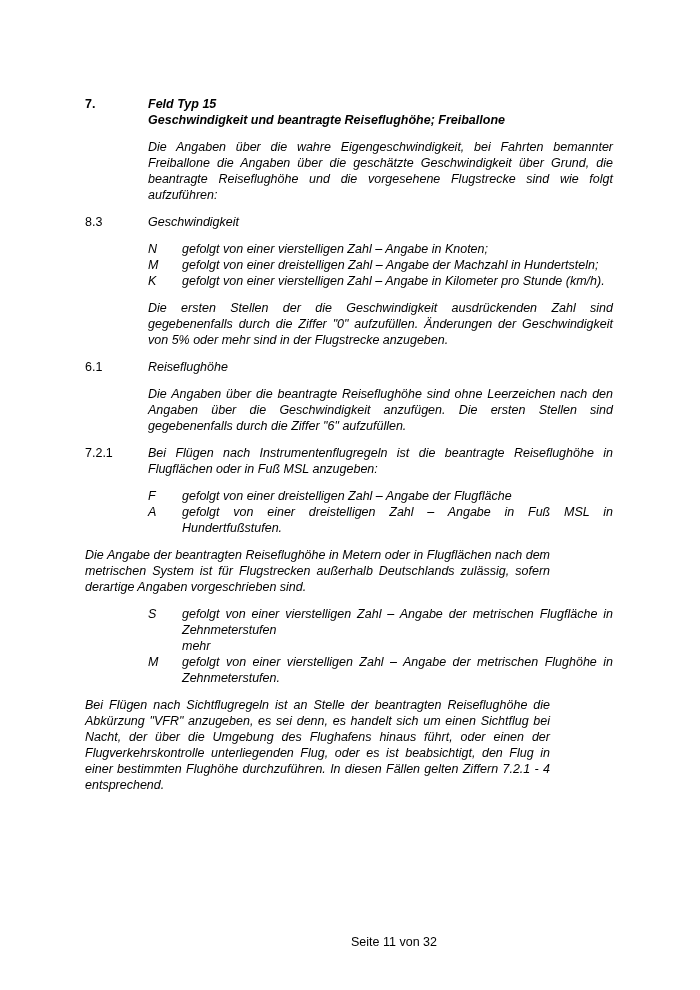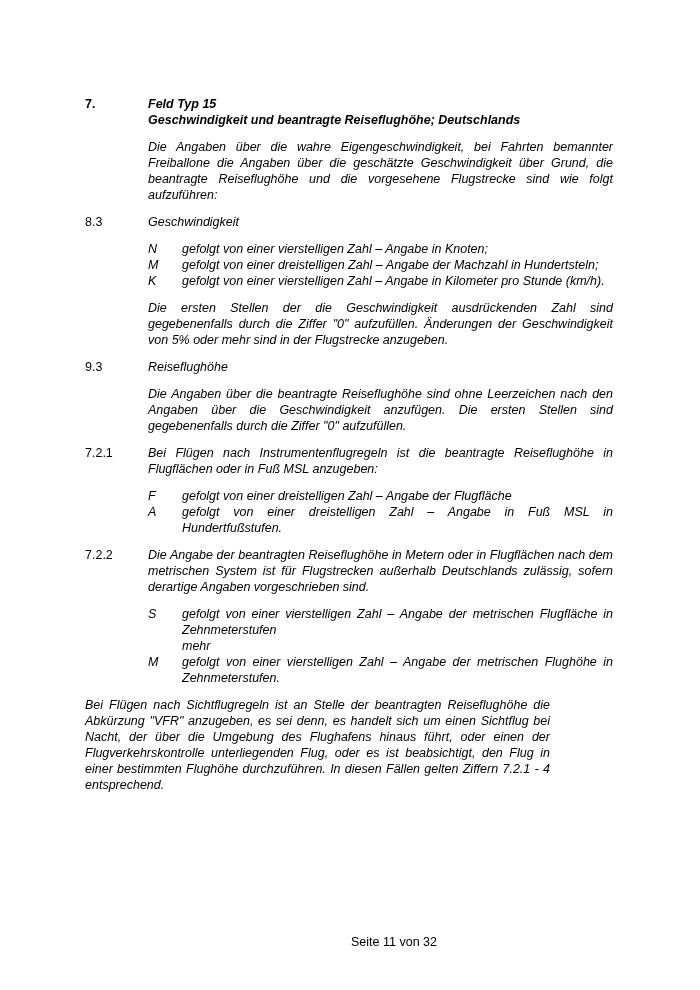--- a/index.html
+++ b/index.html
@@ -23,21 +23,21 @@
 </style>
 </head>
 <body>
 
 <div class="page">
 
   <div class="block">
     <div class="num bold">7.</div>
     <div class="content">
       <div class="bold">Feld Typ 15</div>
-      <div class="bold">Geschwindigkeit und beantragte Reiseflughöhe; Deutschlands</div>
+      <div class="bold">Geschwindigkeit und beantragte Reiseflughöhe; Freiballone</div>
     </div>
   </div>
 
   <div class="block">
     <div class="num"></div>
     <div class="content justify">Die Angaben über die wahre Eigengeschwindigkeit, bei Fahrten bemannter Freiballone die Angaben über die geschätzte Geschwindigkeit über Grund, die beantragte Reiseflughöhe und die vorgesehene Flugstrecke sind wie folgt aufzuführen:</div>
   </div>
 
   <div class="block">
     <div class="num">8.3</div>
@@ -61,27 +61,27 @@
       </div>
     </div>
   </div>
 
   <div class="block">
     <div class="num"></div>
     <div class="content justify">Die ersten Stellen der die Geschwindigkeit ausdrückenden Zahl sind gegebenenfalls durch die Ziffer "0" aufzufüllen. Änderungen der Geschwindigkeit von 5% oder mehr sind in der Flugstrecke anzugeben.</div>
   </div>
 
   <div class="block">
-    <div class="num">9.3</div>
+    <div class="num">6.1</div>
     <div class="content">Reiseflughöhe</div>
   </div>
 
   <div class="block">
     <div class="num"></div>
-    <div class="content justify">Die Angaben über die beantragte Reiseflughöhe sind ohne Leerzeichen nach den Angaben über die Geschwindigkeit anzufügen. Die ersten Stellen sind gegebenenfalls durch die Ziffer "0" aufzufüllen.</div>
+    <div class="content justify">Die Angaben über die beantragte Reiseflughöhe sind ohne Leerzeichen nach den Angaben über die Geschwindigkeit anzufügen. Die ersten Stellen sind gegebenenfalls durch die Ziffer "6" aufzufüllen.</div>
   </div>
 
   <div class="block">
     <div class="num">7.2.1</div>
     <div class="content justify">Bei Flügen nach Instrumentenflugregeln ist die beantragte Reiseflughöhe in Flugflächen oder in Fuß MSL anzugeben:</div>
   </div>
 
   <div class="block">
     <div class="num"></div>
     <div class="content">
@@ -90,21 +90,20 @@
         <div class="def-text justify">gefolgt von einer dreistelligen Zahl – Angabe der Flugfläche</div>
       </div>
       <div class="def">
         <div class="def-letter">A</div>
         <div class="def-text justify">gefolgt von einer dreistelligen Zahl – Angabe in Fuß MSL in Hundertfußstufen.</div>
       </div>
     </div>
   </div>
 
   <div class="block">
-    <div class="num">7.2.2</div>
     <div class="content justify">Die Angabe der beantragten Reiseflughöhe in Metern oder in Flugflächen nach dem metrischen System ist für Flugstrecken außerhalb Deutschlands zulässig, sofern derartige Angaben vorgeschrieben sind.</div>
   </div>
 
 
   <div class="block">
     <div class="num"></div>
     <div class="content">
       <div class="def">
         <div class="def-letter">S</div>
         <div class="def-text">

